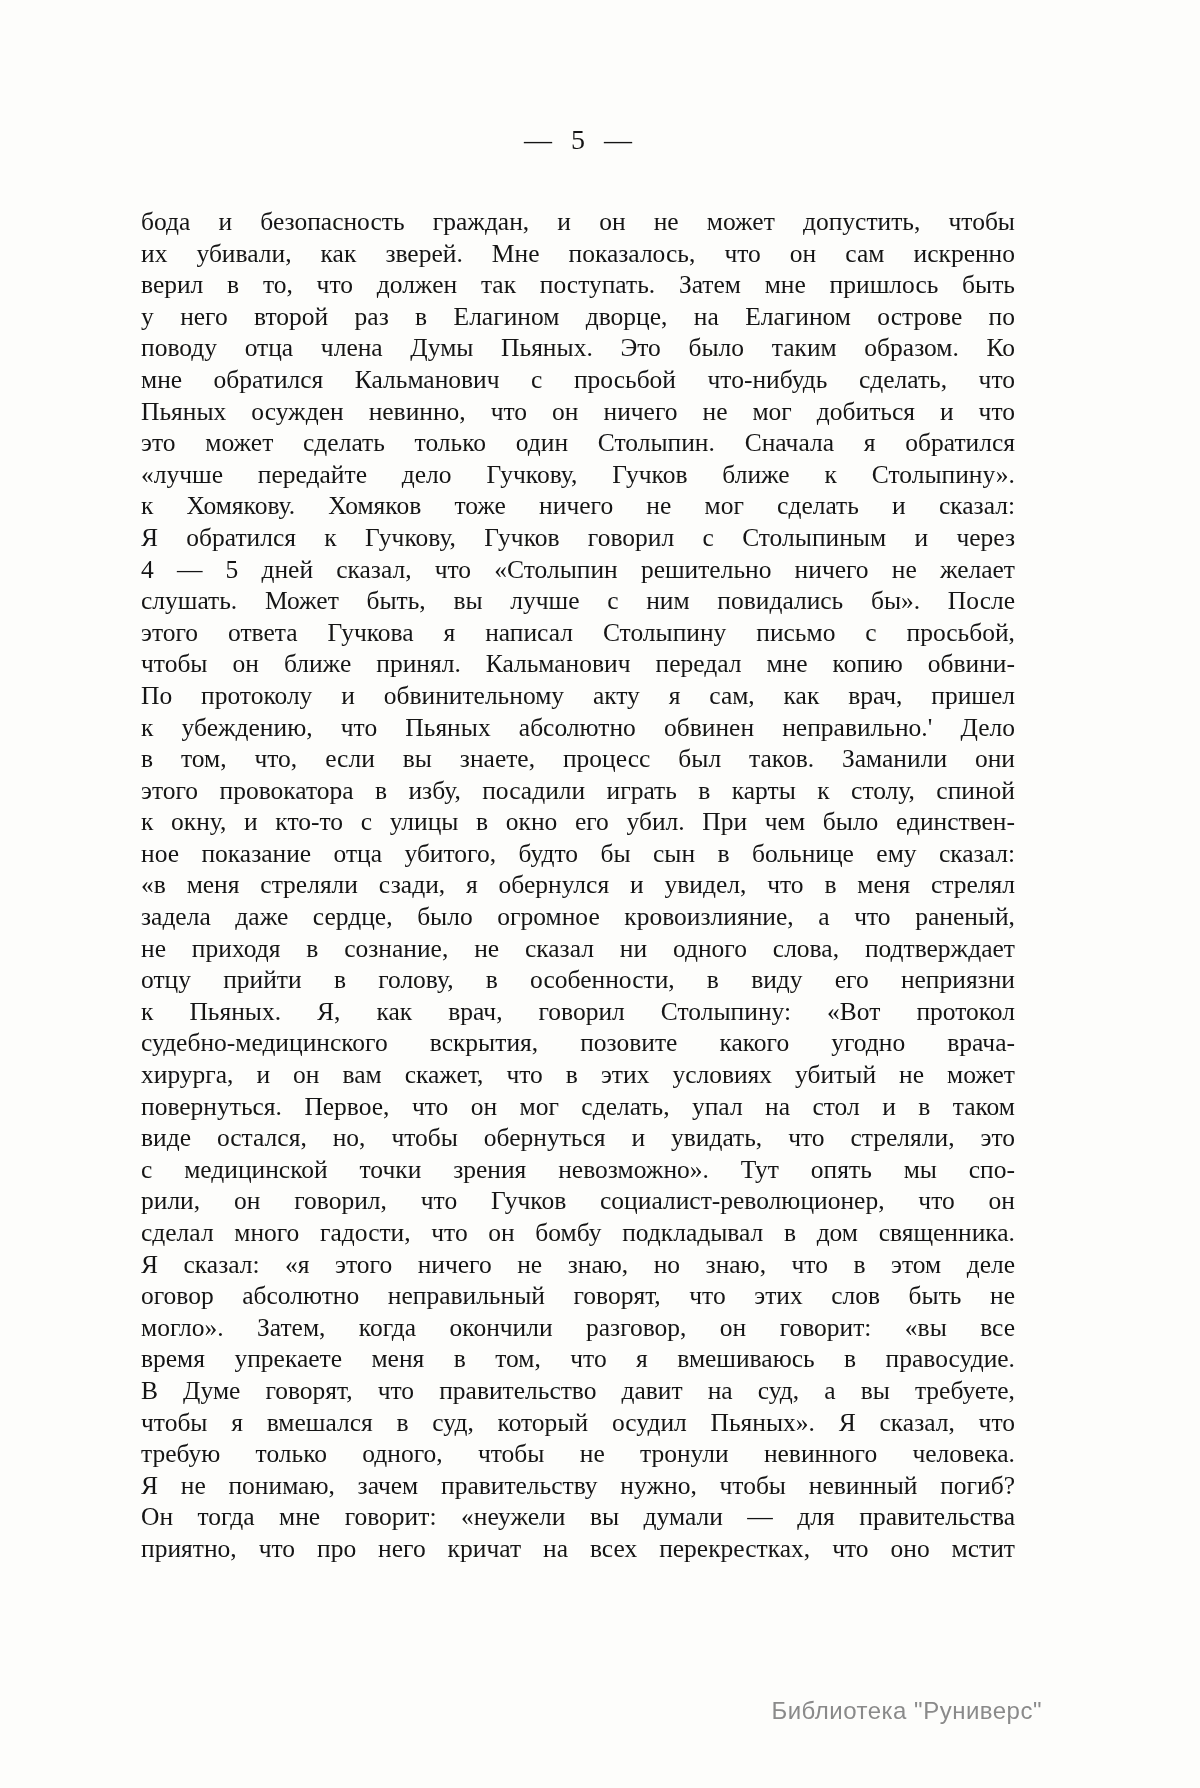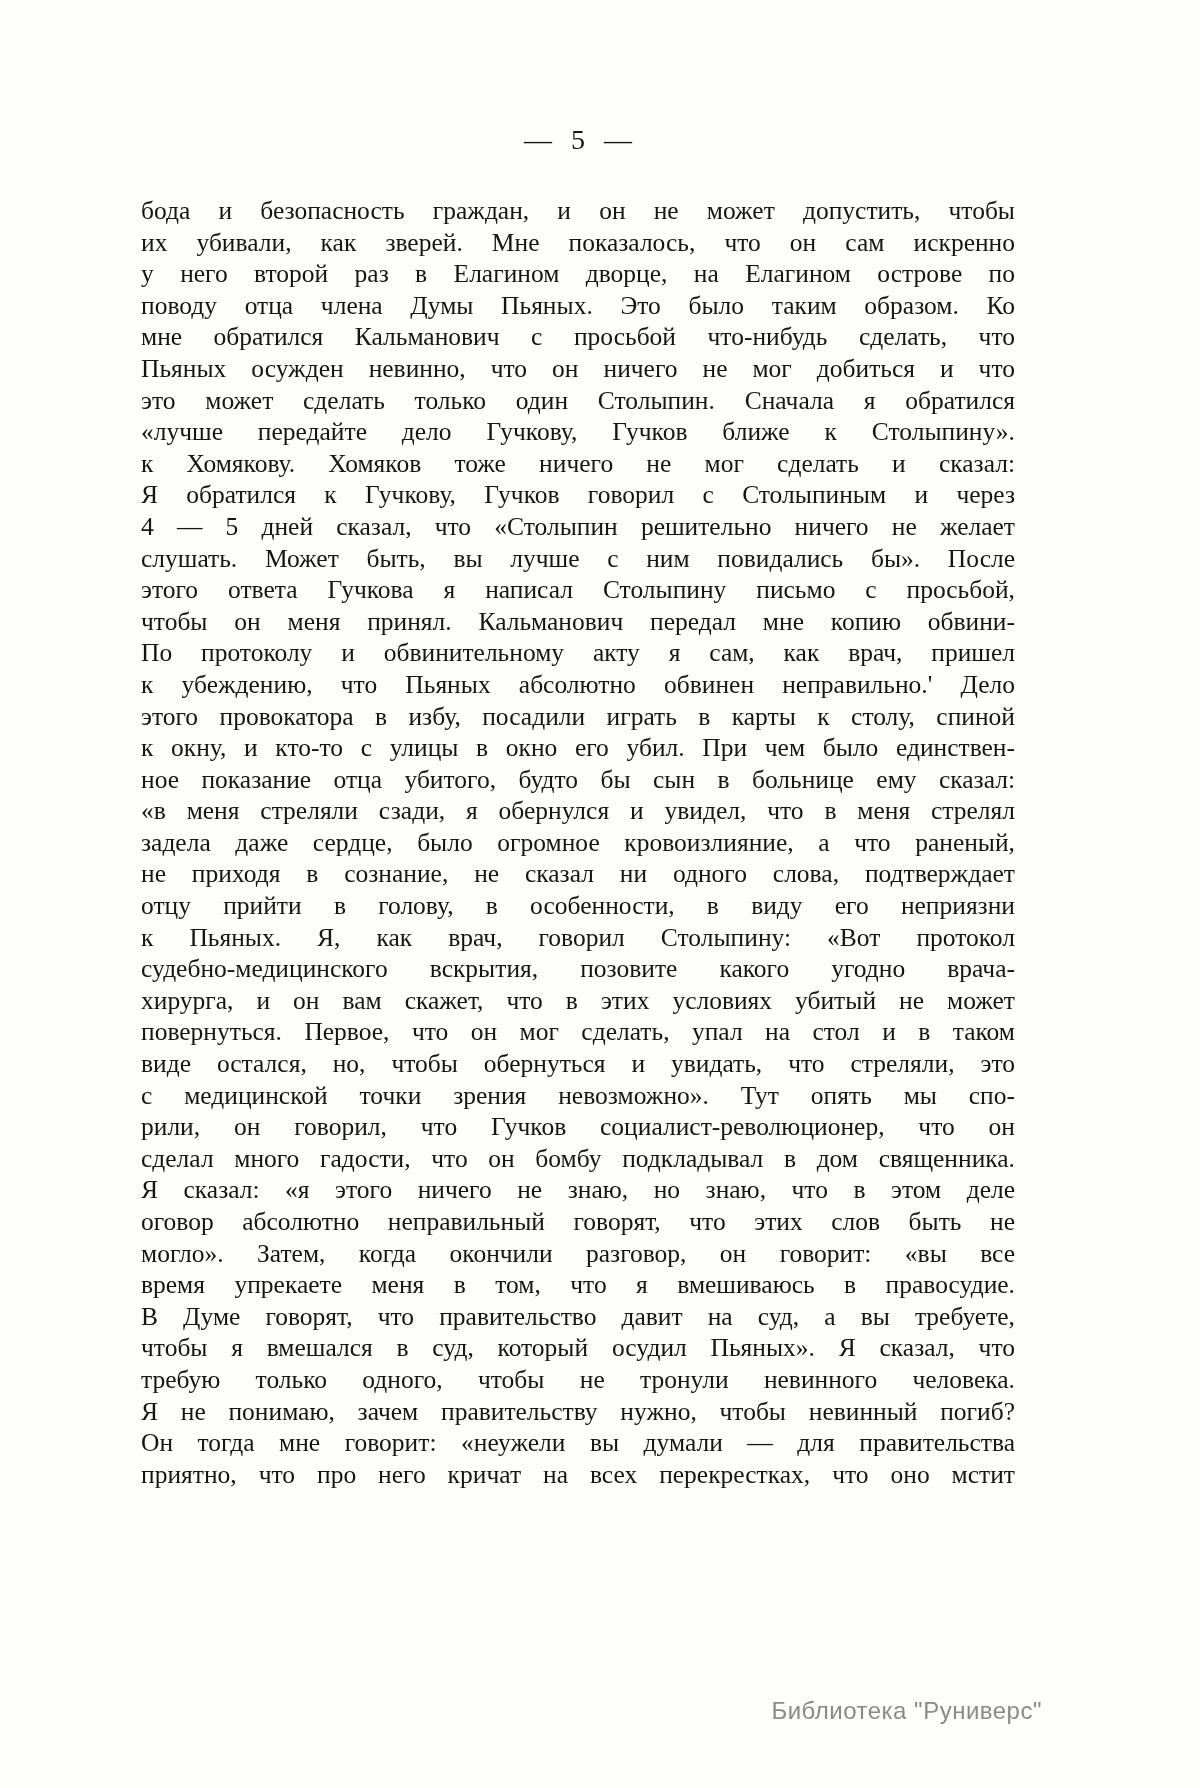--- a/index.html
+++ b/index.html
@@ -21,21 +21,21 @@
     top: 124px;
     left: 141px;
     width: 874px;
     text-align: center;
     font-size: 28px;
     word-spacing: 12px;
     color: #141414;
   }
   .body-text {
     position: absolute;
-    top: 195px;
+    top: 206px;
     left: 141px;
     width: 874px;
     font-size: 25.5px;
     line-height: 31.6px;
     color: #151515;
   }
   .text-line {
     height: 31.6px;
     max-height: 31.6px;
     overflow: hidden;
@@ -56,34 +56,36 @@
 </style>
 </head>
 <body>
 
 <div class="page">
   <div class="page-number">— 5 —</div>
 
   <div class="body-text">
       <div class="text-line">бода и безопасность граждан, и он не может допустить, чтобы</div>
       <div class="text-line">их убивали, как зверей. Мне показалось, что он сам искренно</div>
+      <div class="text-line">верил в то, что должен так поступать. Затем мне пришлось быть</div>
       <div class="text-line">у него второй раз в Елагином дворце, на Елагином острове по</div>
       <div class="text-line">поводу отца члена Думы Пьяных. Это было таким образом. Ко</div>
       <div class="text-line">мне обратился Кальманович с просьбой что-нибудь сделать, что</div>
       <div class="text-line">Пьяных осужден невинно, что он ничего не мог добиться и что</div>
       <div class="text-line">это может сделать только один Столыпин. Сначала я обратился</div>
       <div class="text-line">«лучше передайте дело Гучкову, Гучков ближе к Столыпину».</div>
       <div class="text-line">к Хомякову. Хомяков тоже ничего не мог сделать и сказал:</div>
       <div class="text-line">Я обратился к Гучкову, Гучков говорил с Столыпиным и через</div>
       <div class="text-line">4 — 5 дней сказал, что «Столыпин решительно ничего не желает</div>
       <div class="text-line">слушать. Может быть, вы лучше с ним повидались бы». После</div>
       <div class="text-line">этого ответа Гучкова я написал Столыпину письмо с просьбой,</div>
-      <div class="text-line">чтобы он меня принял. Кальманович передал мне копию обвини-</div>
+      <div class="text-line">чтобы он ближе принял. Кальманович передал мне копию обвини-</div>
       <div class="text-line">По протоколу и обвинительному акту я сам, как врач, пришел</div>
       <div class="text-line">к убеждению, что Пьяных абсолютно обвинен неправильно.' Дело</div>
+      <div class="text-line">в том, что, если вы знаете, процесс был таков. Заманили они</div>
       <div class="text-line">этого провокатора в избу, посадили играть в карты к столу, спиной</div>
       <div class="text-line">к окну, и кто-то с улицы в окно его убил. При чем было единствен-</div>
       <div class="text-line">ное показание отца убитого, будто бы сын в больнице ему сказал:</div>
       <div class="text-line">«в меня стреляли сзади, я обернулся и увидел, что в меня стрелял</div>
       <div class="text-line">задела даже сердце, было огромное кровоизлияние, а что раненый,</div>
       <div class="text-line">не приходя в сознание, не сказал ни одного слова, подтверждает</div>
       <div class="text-line">отцу прийти в голову, в особенности, в виду его неприязни</div>
       <div class="text-line">к Пьяных. Я, как врач, говорил Столыпину: «Вот протокол</div>
       <div class="text-line">судебно-медицинского вскрытия, позовите какого угодно врача-</div>
       <div class="text-line">хирурга, и он вам скажет, что в этих условиях убитый не может</div>

